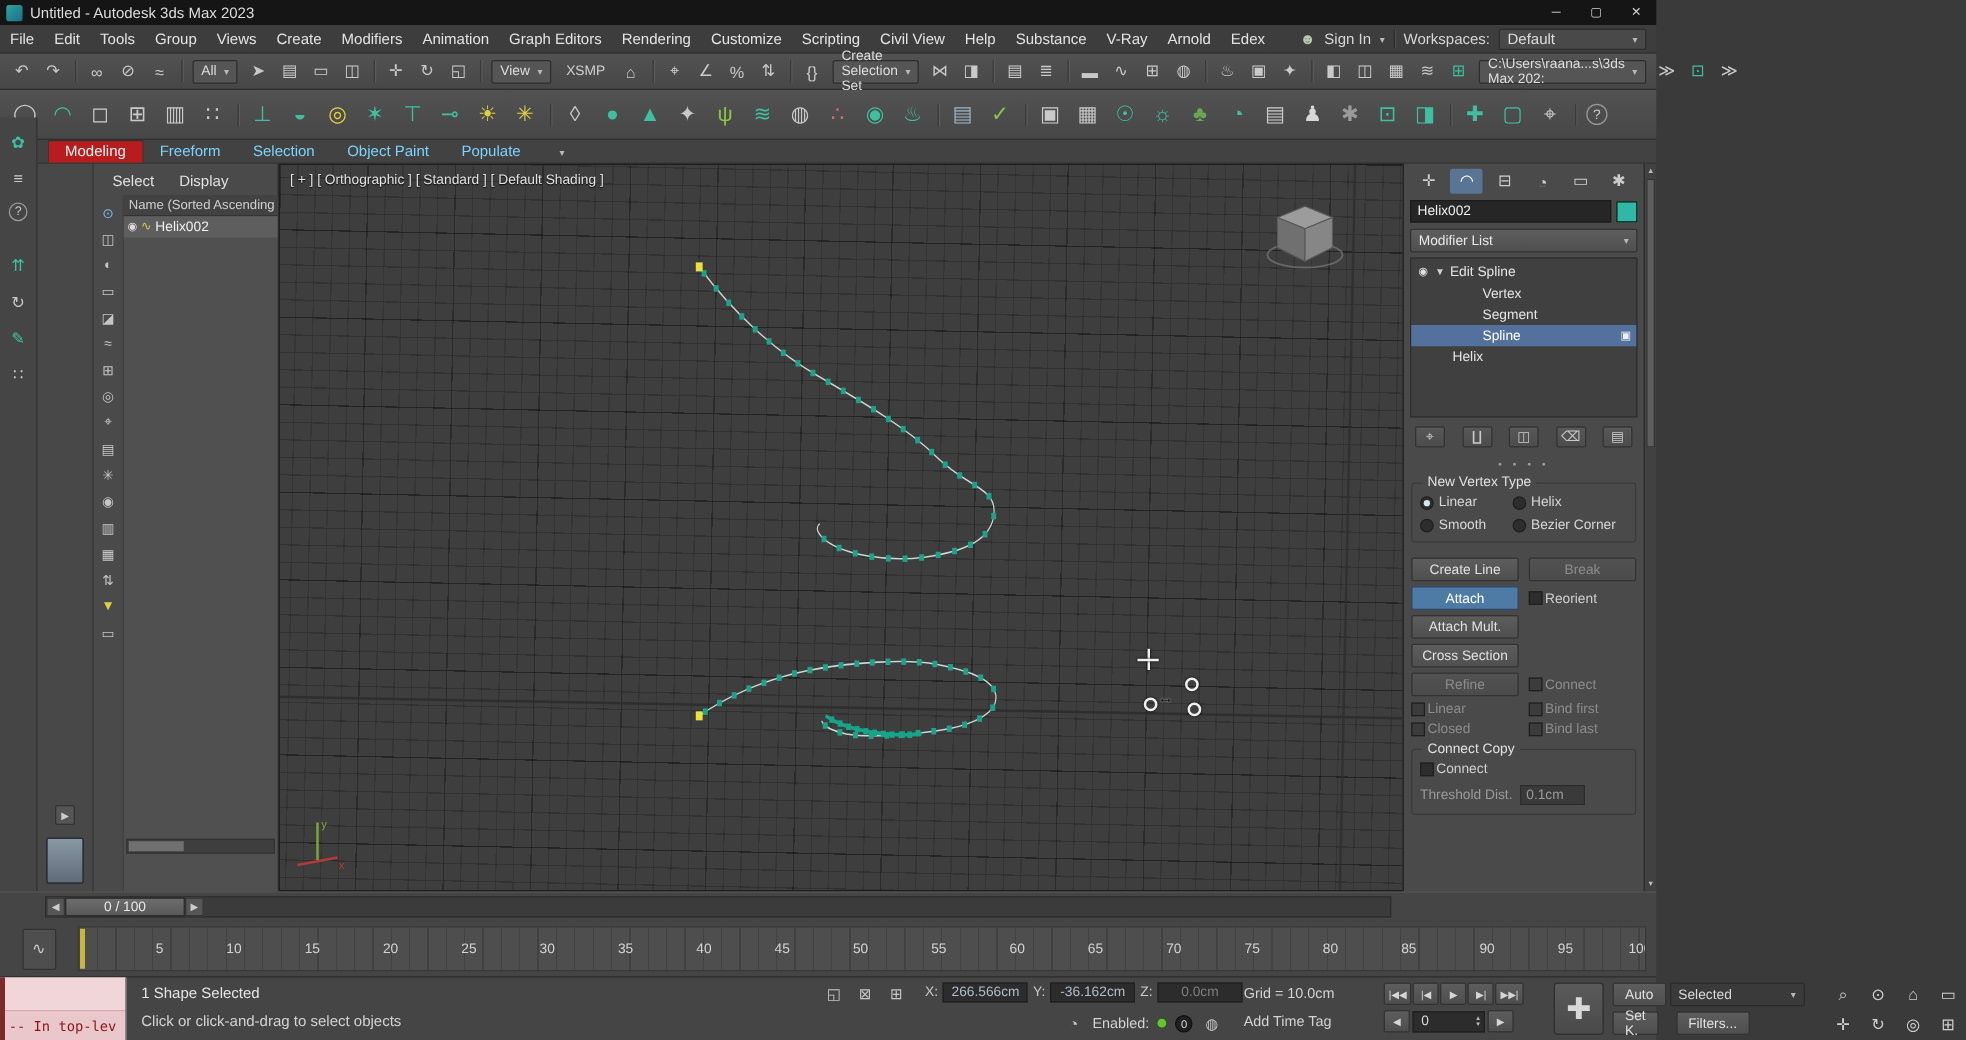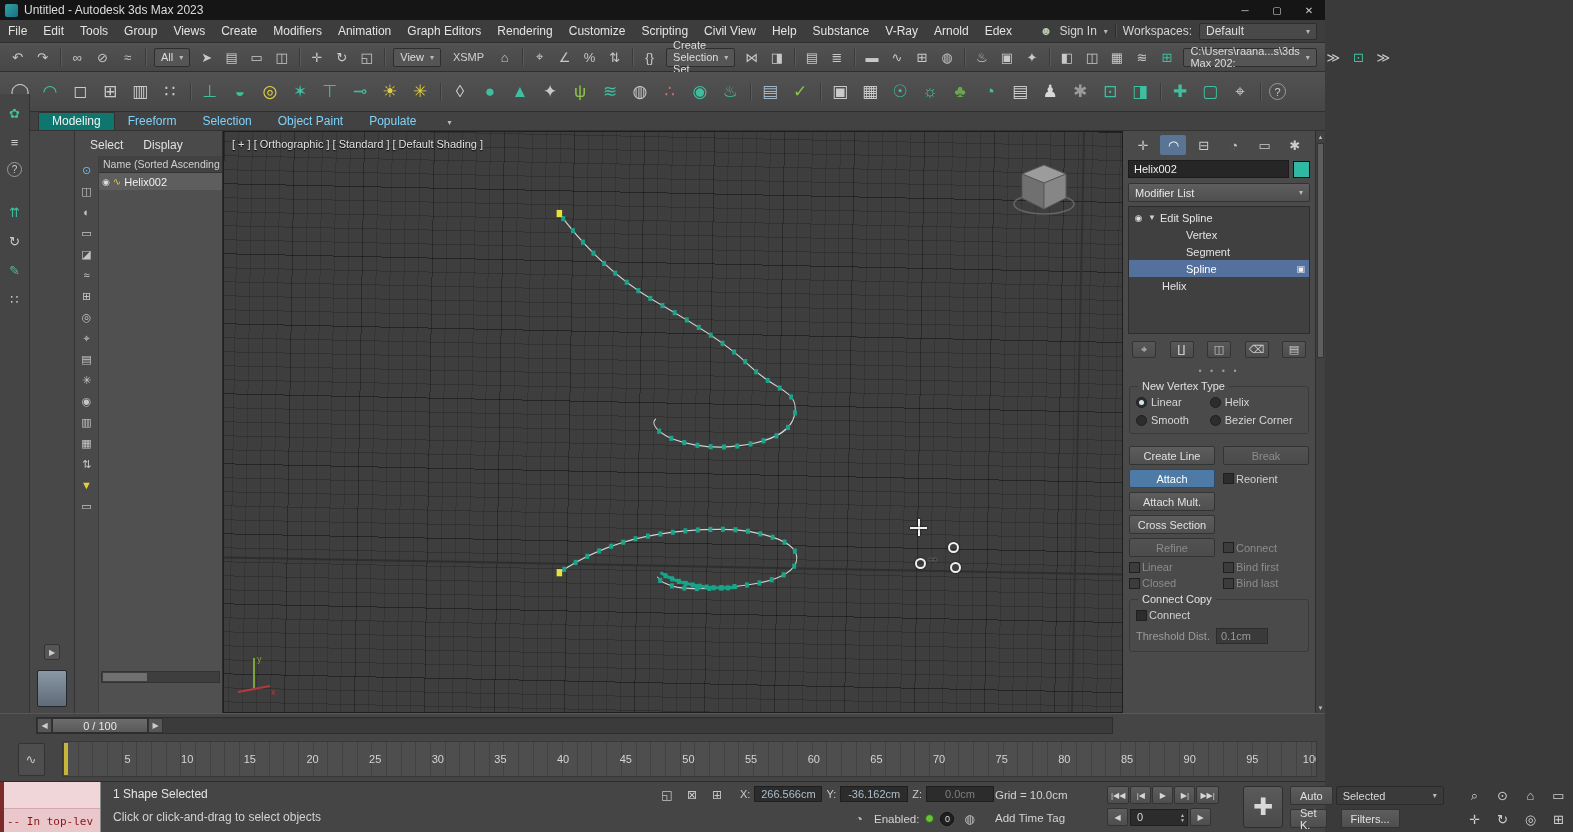--- a/index.html
+++ b/index.html
@@ -35,21 +35,21 @@
   .tb-icon.sep::after{content:"";width:1px;height:18px;background:#3a3a3a;box-shadow:1px 0 0 #5b5b5b}
   .tb-icon.circle{border:1px solid #9a9a9a;border-radius:50%;width:17px;height:17px;font-size:11px;margin:0 4px}
   .combo{height:19px;background:#555;border:1px solid #2e2e2e;border-radius:2px;display:flex;align-items:center;padding:0 6px;font-size:11px;color:#ddd;margin:0 4px}
   .combo .cd{margin-left:auto;padding-left:6px}
   .w-all{width:66px}.w-view{width:86px}.w-selset{width:122px}.w-path{width:170px}
   .tb-label{font-size:11px;color:#cfcfcf;margin:0 8px}
 
   
   .ribbon-tabs{height:19px;background:#424242;display:flex;align-items:flex-end;padding-left:38px;font-size:12px;border-bottom:1px solid #323232;flex:0 0 auto}
   .rtab{padding:1px 13px 2px;color:#7dd3fc}
-  .rtab.active{background:#0f766e;color:#f2f2f2;border:1px solid #323232;border-bottom:none;border-radius:2px 2px 0 0}
+  .rtab.active{background:#b91c1c;color:#f2f2f2;border:1px solid #323232;border-bottom:none;border-radius:2px 2px 0 0}
   .rtab-caret{margin-left:10px;padding:0 8px 3px;font-size:8px;color:#bbb}
   .ribbon-sub{height:18px;background:#3f3f3f;display:flex;align-items:center;padding-left:38px;border-bottom:1px solid #2e2e2e;flex:0 0 auto}
   .rsub-tab{background:#4d4d4d;border:1px solid #2e2e2e;padding:1px 10px;font-size:11px;color:#e0e0e0;border-radius:2px 2px 0 0}
 
   
   .main{flex:1;display:flex;padding-left:30px;position:relative;min-height:0}
   .left-strip{position:absolute;left:0;top:-37px;bottom:0;width:30px;background:#454545;border-right:1px solid #323232;display:flex;flex-direction:column;align-items:center;padding-top:10px;gap:10px;z-index:6}
   .ls-icon{width:20px;height:19px;display:flex;align-items:center;justify-content:center;font-size:13px;color:#c9c9c9}
   .ls-icon.spacer{margin-top:16px}
   .ls-icon.circle{border:1px solid #9a9a9a;border-radius:50%;width:15px;height:15px;font-size:10px}

